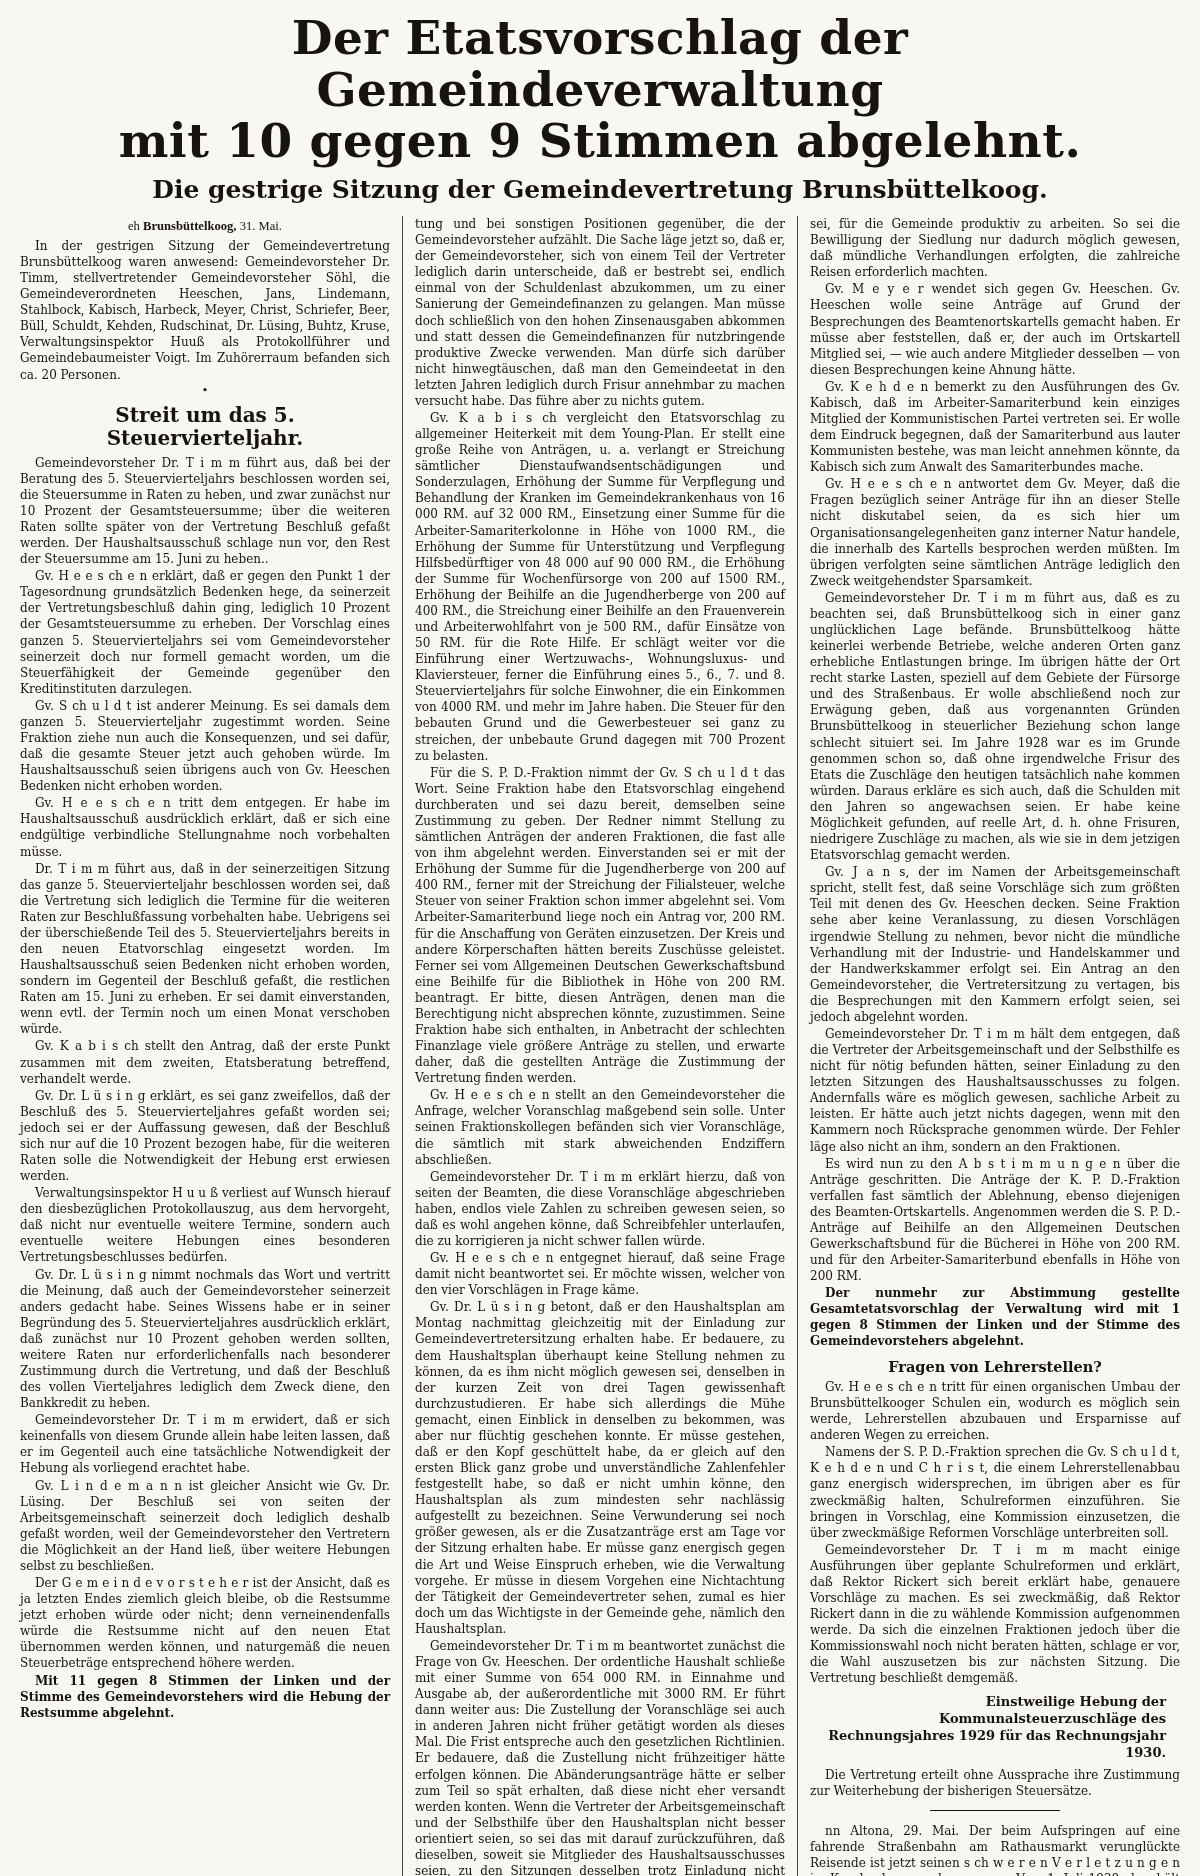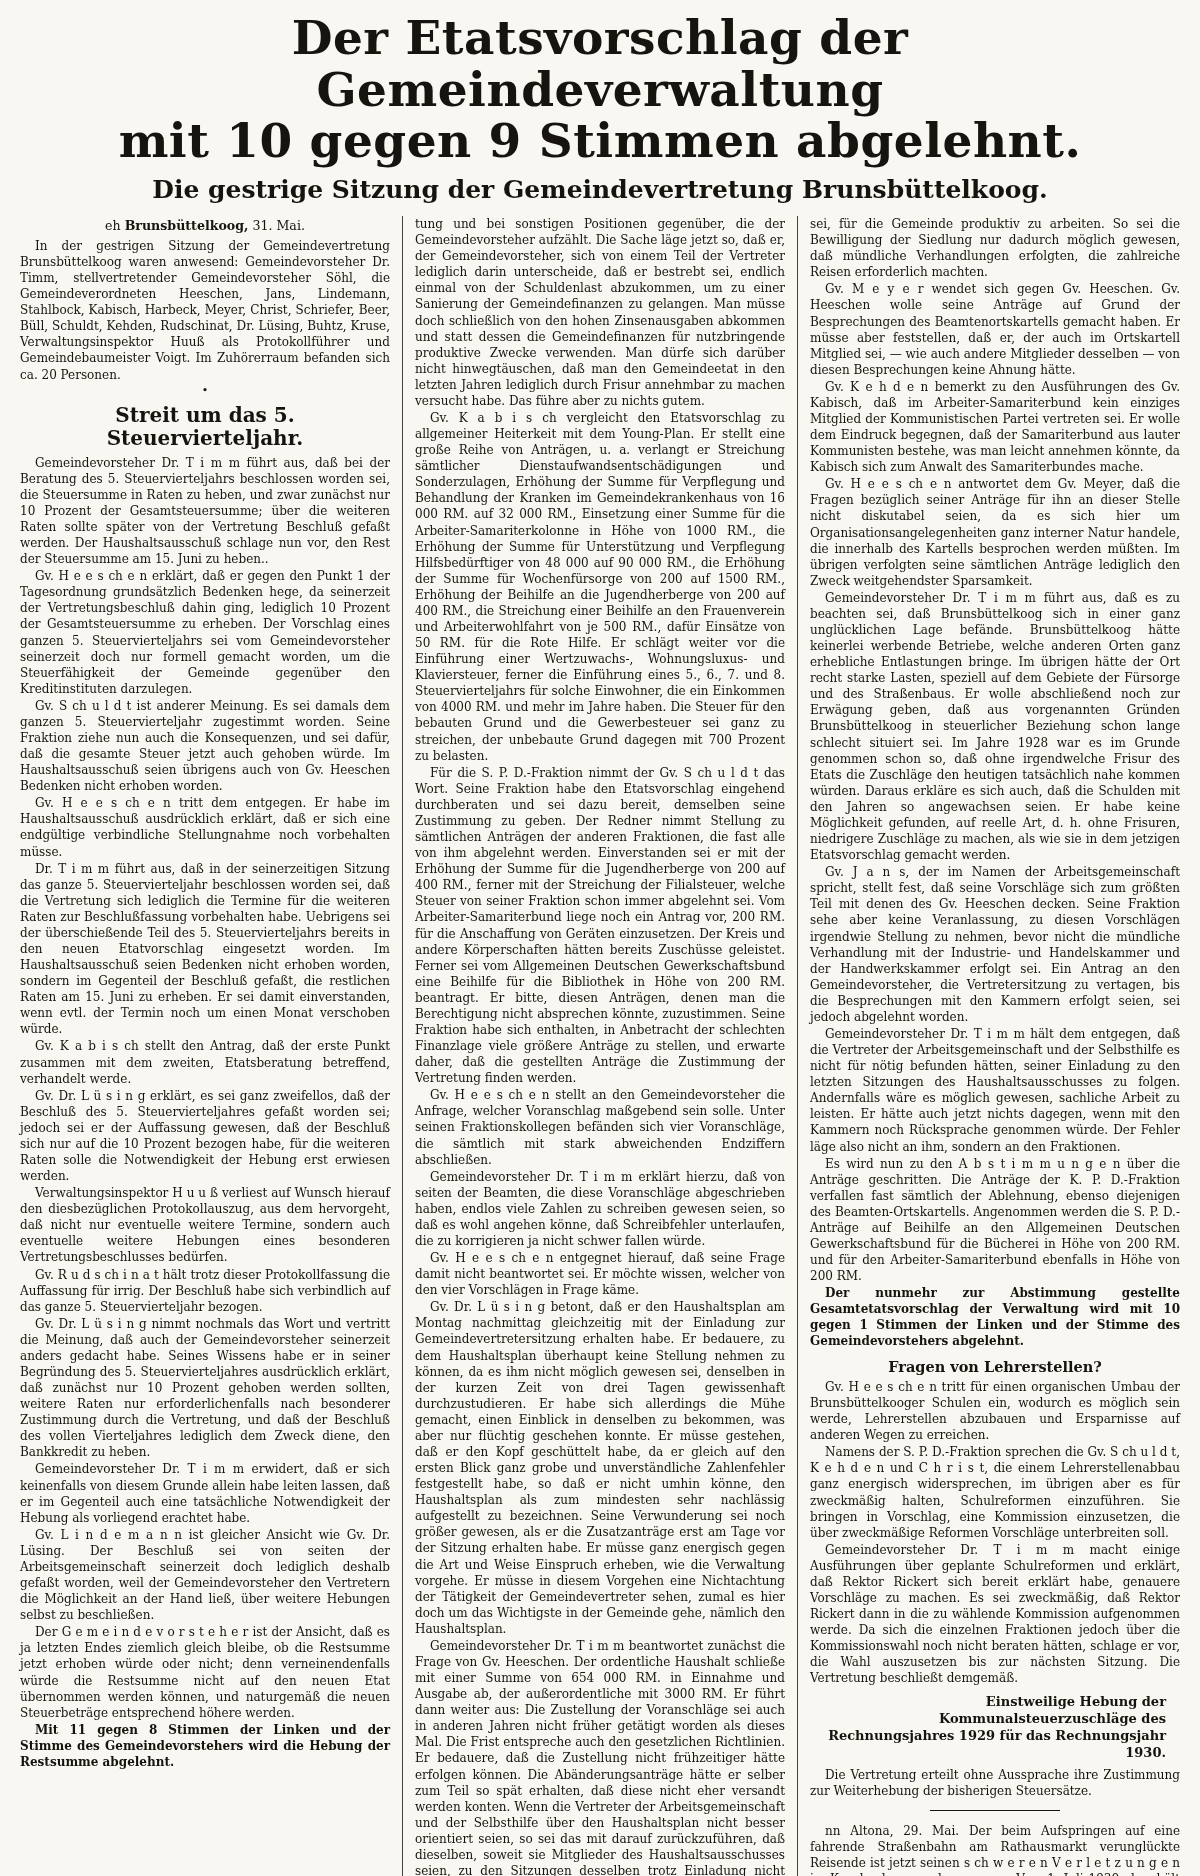--- a/index.html
+++ b/index.html
@@ -13,21 +13,21 @@
   .sub{font-size:25px;font-weight:bold;margin-top:8px;text-align:center;}
   .cols{display:flex;margin-top:12px;height:1708px;overflow:hidden;}
   .col{
     flex:1 1 0;min-width:0;padding:0 12px;
     font-size:12px;line-height:1.34;text-align:justify;
   }
   .col + .col{border-left:1px solid #46413a;}
   .col p{margin:0 0 1px;text-indent:15px;}
   .col p.noind{text-indent:0;}
   .col p.bold{font-weight:bold;}
-  .dateline{text-align:center !important;text-indent:0 !important;font-size:12.6px;margin:2px 0 3px !important;}
+  .dateline{text-align:center !important;text-indent:0 !important;font-size:12.6px;margin:2px 0 3px !important;font-family:Liberation Serif, serif;}
   .dateline .city{font-weight:bold;}
   .news .city{font-weight:normal;}
   .h2{font-size:20px;font-weight:bold;text-align:center;margin:9px 0 5px;line-height:1.15;}
   .h3{font-size:14.5px;font-weight:bold;text-align:center;margin:7px 0 3px;}
   .h3c{font-size:13px;font-weight:bold;text-align:right;margin:8px 14px 5px;line-height:1.3;}
   .dot{text-align:center;font-size:11px;line-height:9px;margin:3px 0 2px;}
   .rule{width:130px;border-top:1.5px solid #17130e;margin:11px auto 12px;}
 </style>
 </head>
 <body>
@@ -45,21 +45,20 @@
         <div class="dot">•</div>
         <div class="h2">Streit um das 5. Steuervierteljahr.</div>
         <p>Gemeindevorsteher Dr. T i m m führt aus, daß bei der Beratung des 5. Steuervierteljahrs beschlossen worden sei, die Steuersumme in Raten zu heben, und zwar zunächst nur 10 Prozent der Gesamtsteuersumme; über die weiteren Raten sollte später von der Vertretung Beschluß gefaßt werden. Der Haushaltsausschuß schlage nun vor, den Rest der Steuersumme am 15. Juni zu heben..</p>
         <p>Gv. H e e s ch e n erklärt, daß er gegen den Punkt 1 der Tagesordnung grundsätzlich Bedenken hege, da seinerzeit der Vertretungsbeschluß dahin ging, lediglich 10 Prozent der Gesamtsteuersumme zu erheben. Der Vorschlag eines ganzen 5. Steuervierteljahrs sei vom Gemeindevorsteher seinerzeit doch nur formell gemacht worden, um die Steuerfähigkeit der Gemeinde gegenüber den Kreditinstituten darzulegen.</p>
         <p>Gv. S ch u l d t ist anderer Meinung. Es sei damals dem ganzen 5. Steuervierteljahr zugestimmt worden. Seine Fraktion ziehe nun auch die Konsequenzen, und sei dafür, daß die gesamte Steuer jetzt auch gehoben würde. Im Haushaltsausschuß seien übrigens auch von Gv. Heeschen Bedenken nicht erhoben worden.</p>
         <p>Gv. H e e s ch e n tritt dem entgegen. Er habe im Haushaltsausschuß ausdrücklich erklärt, daß er sich eine endgültige verbindliche Stellungnahme noch vorbehalten müsse.</p>
         <p>Dr. T i m m führt aus, daß in der seinerzeitigen Sitzung das ganze 5. Steuervierteljahr beschlossen worden sei, daß die Vertretung sich lediglich die Termine für die weiteren Raten zur Beschlußfassung vorbehalten habe. Uebrigens sei der überschießende Teil des 5. Steuervierteljahrs bereits in den neuen Etatvorschlag eingesetzt worden. Im Haushaltsausschuß seien Bedenken nicht erhoben worden, sondern im Gegenteil der Beschluß gefaßt, die restlichen Raten am 15. Juni zu erheben. Er sei damit einverstanden, wenn evtl. der Termin noch um einen Monat verschoben würde.</p>
         <p>Gv. K a b i s ch stellt den Antrag, daß der erste Punkt zusammen mit dem zweiten, Etatsberatung betreffend, verhandelt werde.</p>
         <p>Gv. Dr. L ü s i n g erklärt, es sei ganz zweifellos, daß der Beschluß des 5. Steuervierteljahres gefaßt worden sei; jedoch sei er der Auffassung gewesen, daß der Beschluß sich nur auf die 10 Prozent bezogen habe, für die weiteren Raten solle die Notwendigkeit der Hebung erst erwiesen werden.</p>
         <p>Verwaltungsinspektor H u u ß verliest auf Wunsch hierauf den diesbezüglichen Protokollauszug, aus dem hervorgeht, daß nicht nur eventuelle weitere Termine, sondern auch eventuelle weitere Hebungen eines besonderen Vertretungsbeschlusses bedürfen.</p>
-        <p>Gv. R u d s ch i n a t hält trotz dieser Protokollfassung die Auffassung für irrig. Der Beschluß habe sich verbindlich auf das ganze 5. Steuervierteljahr bezogen.</p>
         <p>Gv. Dr. L ü s i n g nimmt nochmals das Wort und vertritt die Meinung, daß auch der Gemeindevorsteher seinerzeit anders gedacht habe. Seines Wissens habe er in seiner Begründung des 5. Steuervierteljahres ausdrücklich erklärt, daß zunächst nur 10 Prozent gehoben werden sollten, weitere Raten nur erforderlichenfalls nach besonderer Zustimmung durch die Vertretung, und daß der Beschluß des vollen Vierteljahres lediglich dem Zweck diene, den Bankkredit zu heben.</p>
         <p>Gemeindevorsteher Dr. T i m m erwidert, daß er sich keinenfalls von diesem Grunde allein habe leiten lassen, daß er im Gegenteil auch eine tatsächliche Notwendigkeit der Hebung als vorliegend erachtet habe.</p>
         <p>Gv. L i n d e m a n n ist gleicher Ansicht wie Gv. Dr. Lüsing. Der Beschluß sei von seiten der Arbeitsgemeinschaft seinerzeit doch lediglich deshalb gefaßt worden, weil der Gemeindevorsteher den Vertretern die Möglichkeit an der Hand ließ, über weitere Hebungen selbst zu beschließen.</p>
         <p>Der G e m e i n d e v o r s t e h e r ist der Ansicht, daß es ja letzten Endes ziemlich gleich bleibe, ob die Restsumme jetzt erhoben würde oder nicht; denn verneinendenfalls würde die Restsumme nicht auf den neuen Etat übernommen werden können, und naturgemäß die neuen Steuerbeträge entsprechend höhere werden.</p>
         <p class="bold">Mit 11 gegen 8 Stimmen der Linken und der Stimme des Gemeindevorstehers wird die Hebung der Restsumme abgelehnt.</p>
       </div>
     <div class="col">
         <p class="noind">tung und bei sonstigen Positionen gegenüber, die der Gemeindevorsteher aufzählt. Die Sache läge jetzt so, daß er, der Gemeindevorsteher, sich von einem Teil der Vertreter lediglich darin unterscheide, daß er bestrebt sei, endlich einmal von der Schuldenlast abzukommen, um zu einer Sanierung der Gemeindefinanzen zu gelangen. Man müsse doch schließlich von den hohen Zinsenausgaben abkommen und statt dessen die Gemeindefinanzen für nutzbringende produktive Zwecke verwenden. Man dürfe sich darüber nicht hinwegtäuschen, daß man den Gemeindeetat in den letzten Jahren lediglich durch Frisur annehmbar zu machen versucht habe. Das führe aber zu nichts gutem.</p>
         <p>Gv. K a b i s ch vergleicht den Etatsvorschlag zu allgemeiner Heiterkeit mit dem Young-Plan. Er stellt eine große Reihe von Anträgen, u. a. verlangt er Streichung sämtlicher Dienstaufwandsentschädigungen und Sonderzulagen, Erhöhung der Summe für Verpflegung und Behandlung der Kranken im Gemeindekrankenhaus von 16 000 RM. auf 32 000 RM., Einsetzung einer Summe für die Arbeiter-Samariterkolonne in Höhe von 1000 RM., die Erhöhung der Summe für Unterstützung und Verpflegung Hilfsbedürftiger von 48 000 auf 90 000 RM., die Erhöhung der Summe für Wochenfürsorge von 200 auf 1500 RM., Erhöhung der Beihilfe an die Jugendherberge von 200 auf 400 RM., die Streichung einer Beihilfe an den Frauenverein und Arbeiterwohlfahrt von je 500 RM., dafür Einsätze von 50 RM. für die Rote Hilfe. Er schlägt weiter vor die Einführung einer Wertzuwachs-, Wohnungsluxus- und Klaviersteuer, ferner die Einführung eines 5., 6., 7. und 8. Steuervierteljahrs für solche Einwohner, die ein Einkommen von 4000 RM. und mehr im Jahre haben. Die Steuer für den bebauten Grund und die Gewerbesteuer sei ganz zu streichen, der unbebaute Grund dagegen mit 700 Prozent zu belasten.</p>
         <p>Für die S. P. D.-Fraktion nimmt der Gv. S ch u l d t das Wort. Seine Fraktion habe den Etatsvorschlag eingehend durchberaten und sei dazu bereit, demselben seine Zustimmung zu geben. Der Redner nimmt Stellung zu sämtlichen Anträgen der anderen Fraktionen, die fast alle von ihm abgelehnt werden. Einverstanden sei er mit der Erhöhung der Summe für die Jugendherberge von 200 auf 400 RM., ferner mit der Streichung der Filialsteuer, welche Steuer von seiner Fraktion schon immer abgelehnt sei. Vom Arbeiter-Samariterbund liege noch ein Antrag vor, 200 RM. für die Anschaffung von Geräten einzusetzen. Der Kreis und andere Körperschaften hätten bereits Zuschüsse geleistet. Ferner sei vom Allgemeinen Deutschen Gewerkschaftsbund eine Beihilfe für die Bibliothek in Höhe von 200 RM. beantragt. Er bitte, diesen Anträgen, denen man die Berechtigung nicht absprechen könnte, zuzustimmen. Seine Fraktion habe sich enthalten, in Anbetracht der schlechten Finanzlage viele größere Anträge zu stellen, und erwarte daher, daß die gestellten Anträge die Zustimmung der Vertretung finden werden.</p>
@@ -71,21 +70,21 @@
       </div>
     <div class="col">
         <p class="noind">sei, für die Gemeinde produktiv zu arbeiten. So sei die Bewilligung der Siedlung nur dadurch möglich gewesen, daß mündliche Verhandlungen erfolgten, die zahlreiche Reisen erforderlich machten.</p>
         <p>Gv. M e y e r wendet sich gegen Gv. Heeschen. Gv. Heeschen wolle seine Anträge auf Grund der Besprechungen des Beamtenortskartells gemacht haben. Er müsse aber feststellen, daß er, der auch im Ortskartell Mitglied sei, — wie auch andere Mitglieder desselben — von diesen Besprechungen keine Ahnung hätte.</p>
         <p>Gv. K e h d e n bemerkt zu den Ausführungen des Gv. Kabisch, daß im Arbeiter-Samariterbund kein einziges Mitglied der Kommunistischen Partei vertreten sei. Er wolle dem Eindruck begegnen, daß der Samariterbund aus lauter Kommunisten bestehe, was man leicht annehmen könnte, da Kabisch sich zum Anwalt des Samariterbundes mache.</p>
         <p>Gv. H e e s ch e n antwortet dem Gv. Meyer, daß die Fragen bezüglich seiner Anträge für ihn an dieser Stelle nicht diskutabel seien, da es sich hier um Organisationsangelegenheiten ganz interner Natur handele, die innerhalb des Kartells besprochen werden müßten. Im übrigen verfolgten seine sämtlichen Anträge lediglich den Zweck weitgehendster Sparsamkeit.</p>
         <p>Gemeindevorsteher Dr. T i m m führt aus, daß es zu beachten sei, daß Brunsbüttelkoog sich in einer ganz unglücklichen Lage befände. Brunsbüttelkoog hätte keinerlei werbende Betriebe, welche anderen Orten ganz erhebliche Entlastungen bringe. Im übrigen hätte der Ort recht starke Lasten, speziell auf dem Gebiete der Fürsorge und des Straßenbaus. Er wolle abschließend noch zur Erwägung geben, daß aus vorgenannten Gründen Brunsbüttelkoog in steuerlicher Beziehung schon lange schlecht situiert sei. Im Jahre 1928 war es im Grunde genommen schon so, daß ohne irgendwelche Frisur des Etats die Zuschläge den heutigen tatsächlich nahe kommen würden. Daraus erkläre es sich auch, daß die Schulden mit den Jahren so angewachsen seien. Er habe keine Möglichkeit gefunden, auf reelle Art, d. h. ohne Frisuren, niedrigere Zuschläge zu machen, als wie sie in dem jetzigen Etatsvorschlag gemacht werden.</p>
         <p>Gv. J a n s, der im Namen der Arbeitsgemeinschaft spricht, stellt fest, daß seine Vorschläge sich zum größten Teil mit denen des Gv. Heeschen decken. Seine Fraktion sehe aber keine Veranlassung, zu diesen Vorschlägen irgendwie Stellung zu nehmen, bevor nicht die mündliche Verhandlung mit der Industrie- und Handelskammer und der Handwerkskammer erfolgt sei. Ein Antrag an den Gemeindevorsteher, die Vertretersitzung zu vertagen, bis die Besprechungen mit den Kammern erfolgt seien, sei jedoch abgelehnt worden.</p>
         <p>Gemeindevorsteher Dr. T i m m hält dem entgegen, daß die Vertreter der Arbeitsgemeinschaft und der Selbsthilfe es nicht für nötig befunden hätten, seiner Einladung zu den letzten Sitzungen des Haushaltsausschusses zu folgen. Andernfalls wäre es möglich gewesen, sachliche Arbeit zu leisten. Er hätte auch jetzt nichts dagegen, wenn mit den Kammern noch Rücksprache genommen würde. Der Fehler läge also nicht an ihm, sondern an den Fraktionen.</p>
         <p>Es wird nun zu den A b s t i m m u n g e n über die Anträge geschritten. Die Anträge der K. P. D.-Fraktion verfallen fast sämtlich der Ablehnung, ebenso diejenigen des Beamten-Ortskartells. Angenommen werden die S. P. D.-Anträge auf Beihilfe an den Allgemeinen Deutschen Gewerkschaftsbund für die Bücherei in Höhe von 200 RM. und für den Arbeiter-Samariterbund ebenfalls in Höhe von 200 RM.</p>
-        <p class="bold">Der nunmehr zur Abstimmung gestellte Gesamtetatsvorschlag der Verwaltung wird mit 10 gegen 1 Stimmen der Linken und der Stimme des Gemeindevorstehers abgelehnt.</p>
+        <p class="bold">Der nunmehr zur Abstimmung gestellte Gesamtetatsvorschlag der Verwaltung wird mit 1 gegen 8 Stimmen der Linken und der Stimme des Gemeindevorstehers abgelehnt.</p>
         <div class="h3">Fragen von Lehrerstellen?</div>
         <p>Gv. H e e s ch e n tritt für einen organischen Umbau der Brunsbüttelkooger Schulen ein, wodurch es möglich sein werde, Lehrerstellen abzubauen und Ersparnisse auf anderen Wegen zu erreichen.</p>
         <p>Namens der S. P. D.-Fraktion sprechen die Gv. S ch u l d t, K e h d e n und C h r i s t, die einem Lehrerstellenabbau ganz energisch widersprechen, im übrigen aber es für zweckmäßig halten, Schulreformen einzuführen. Sie bringen in Vorschlag, eine Kommission einzusetzen, die über zweckmäßige Reformen Vorschläge unterbreiten soll.</p>
         <p>Gemeindevorsteher Dr. T i m m macht einige Ausführungen über geplante Schulreformen und erklärt, daß Rektor Rickert sich bereit erklärt habe, genauere Vorschläge zu machen. Es sei zweckmäßig, daß Rektor Rickert dann in die zu wählende Kommission aufgenommen werde. Da sich die einzelnen Fraktionen jedoch über die Kommissionswahl noch nicht beraten hätten, schlage er vor, die Wahl auszusetzen bis zur nächsten Sitzung. Die Vertretung beschließt demgemäß.</p>
         <div class="h3c">Einstweilige Hebung der Kommunalsteuerzuschläge des Rechnungsjahres 1929 für das Rechnungsjahr 1930.</div>
         <p>Die Vertretung erteilt ohne Aussprache ihre Zustimmung zur Weiterhebung der bisherigen Steuersätze.</p>
         <div class="rule"></div>
         <p class="news"><span class="sig">nn </span><span class="city">Altona,</span><span class="rest"> 29. Mai. Der beim Aufspringen auf eine fahrende Straßenbahn am Rathausmarkt verunglückte Reisende ist jetzt seinen s ch w e r e n V e r l e t z u n g e n im Krankenhaus e r l e g e n. — Vom 1. Juli 1930 ab erhält die Gütertarifstation Altona die Bezeichnung „Altona Hgbf“. Die Bezeichnung der nachstehenden Abfertigungsstellen wird daher wie folgt geändert: Güterabfertigung Altona in „Altona Hgbf.“, Güterabfertigung Altona Kai in „Altona Hgbf. Kai“, Güterabfertigung Altona-Bahrenfeld in „Altona Hgbf. Bahrenfeld“, Güterabfertigung Altona-Friesenweg in „Altona Hgbf. Friesenweg“, Eilgutabfertigung Altona in „Altona Hgbf.“ Vom gleichen Zeitpunkt ab erhält die Eilgutabfertigung Hamburg die Bezeichnung „Hamburg Hgbf.“.</span></p>
       </div>
   </div>

